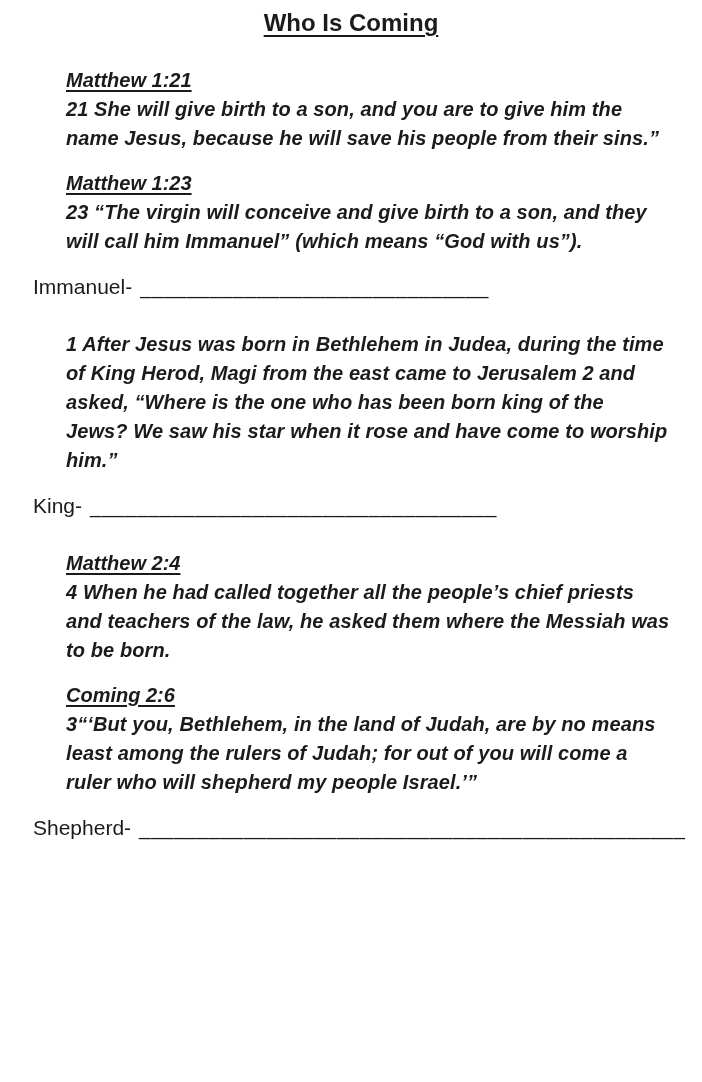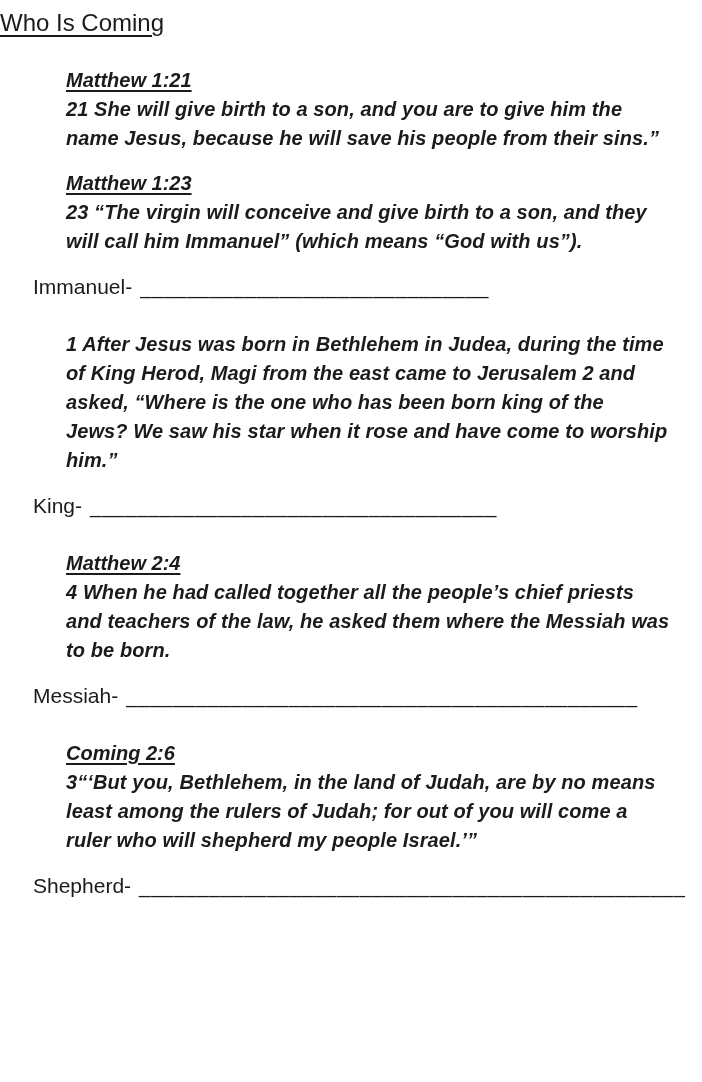--- a/index.html
+++ b/index.html
@@ -13,23 +13,23 @@
     height: 1082px;
     background: #ffffff;
     color: #1b1b1b;
     font-family: "Liberation Sans", "DejaVu Sans", sans-serif;
     overflow: hidden;
     box-sizing: border-box;
     padding-top: 8px;
   }
   .title {
     margin: 0 0 28px 0;
-    text-align: left;
+    text-align: center;
     font-size: 24px;
-    font-weight: normal;
+    font-weight: bold;
     line-height: 30px;
   }
   .title .title-text {
     text-decoration: underline;
     text-decoration-thickness: 2px;
     text-underline-offset: 4px;
   }
   .block {
     margin: 0 32px 16px 66px;
     font-style: italic;
@@ -85,23 +85,20 @@
     <div class="vtext">1 After Jesus was born in Bethlehem in Judea, during the time of King Herod, Magi from the east came to Jerusalem 2 and asked, “Where is the one who has been born king of the Jews? We saw his star when it rose and have come to worship him.”</div>
   </section>
   <div class="fill">
     <span class="flabel">King-</span><span class="fblank">___________________________________</span>
   </div>
 
   <section class="block">
     <div class="ref">Matthew 2:4</div>
     <div class="vtext">4 When he had called together all the people’s chief priests and teachers of the law, he asked them where the Messiah was to be born.</div>
   </section>
-  <div class="fill">
-    <span class="flabel">Messiah-</span><span class="fblank">____________________________________________</span>
-  </div>
 
   <section class="block">
     <div class="ref">Coming 2:6</div>
     <div class="vtext">3“‘But you, Bethlehem, in the land of Judah, are by no means least among the rulers of Judah; for out of you will come a ruler who will shepherd my people Israel.’”</div>
   </section>
   <div class="fill">
     <span class="flabel">Shepherd-</span><span class="fblank">_______________________________________________</span>
   </div>
 
 </div>

